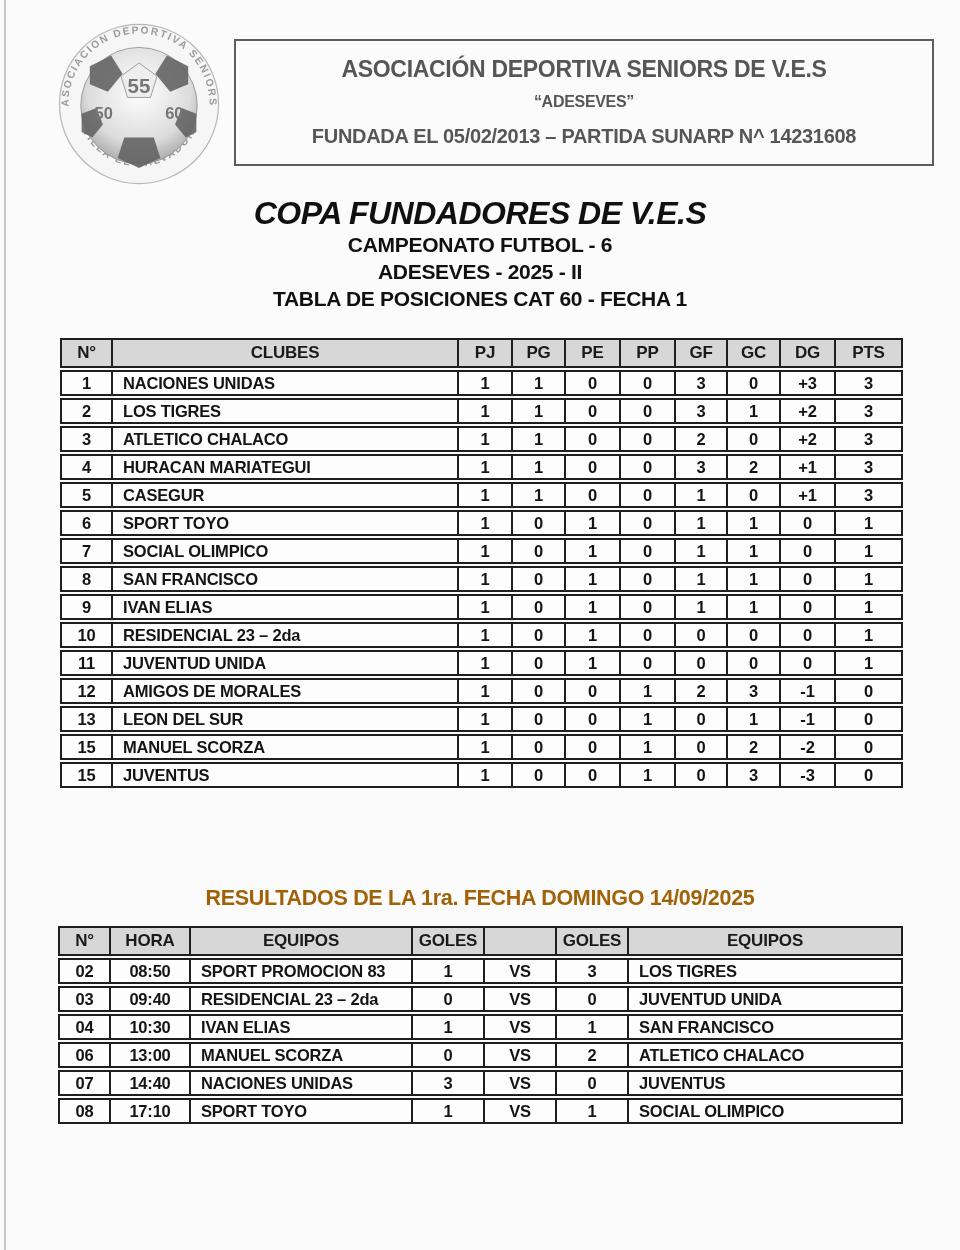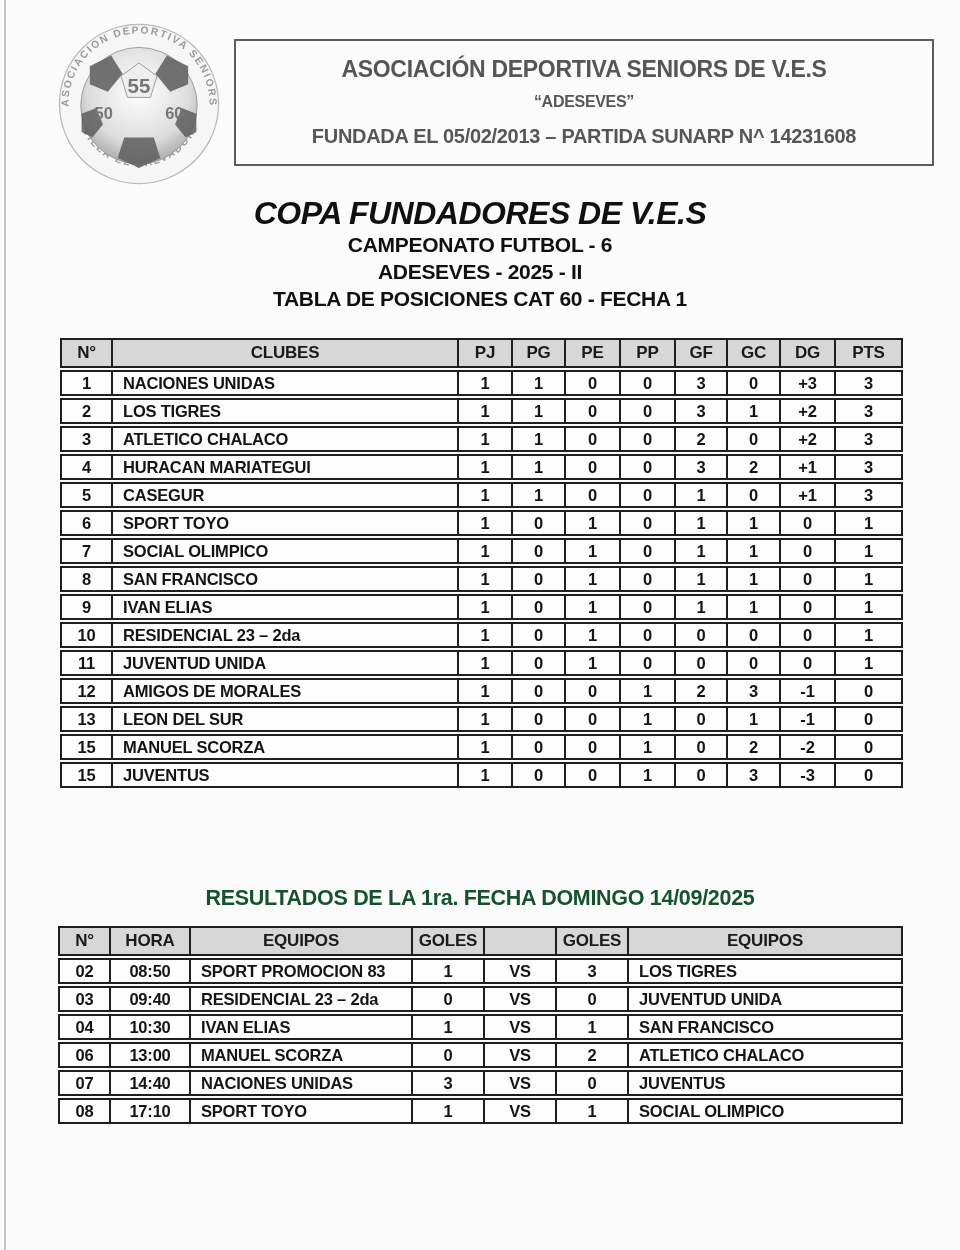--- a/index.html
+++ b/index.html
@@ -45,21 +45,21 @@
     background:#d7d7d7; height:26px; font-size:17px; color:#1a1a1a; letter-spacing:-0.2px;
   }
   table.doc td { height:22px; font-size:16.5px; line-height:22px; letter-spacing:-0.2px; }
   table.doc td.left { text-align:left; padding-left:10px; }
 
   #standings-table { left:60px; top:336px; width:843px; }
   #results-table   { left:58px; top:924px; width:845px; }
 
   .results-title {
     position:absolute; left:0; top:884px; width:960px; text-align:center;
-    font-size:21.5px; line-height:28px; color:#14532d; letter-spacing:-0.3px;
+    font-size:21.5px; line-height:28px; color:#a16207; letter-spacing:-0.3px;
   }
 </style>
 </head>
 <body>
 
 <div class="canvas">
   <div class="page-edge"></div>
 
   <div class="logo-wrap">
     <svg viewBox="0 0 200 200">

